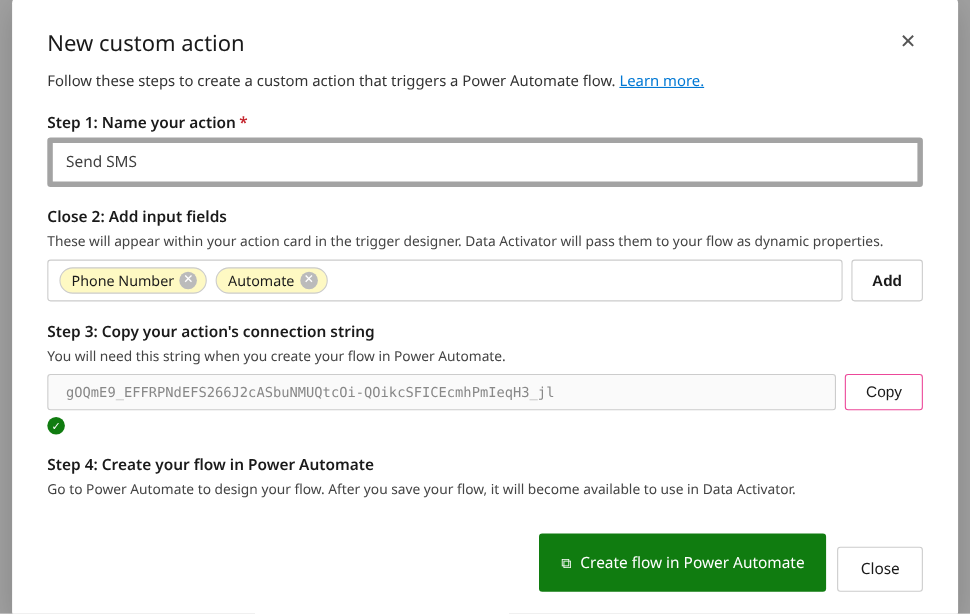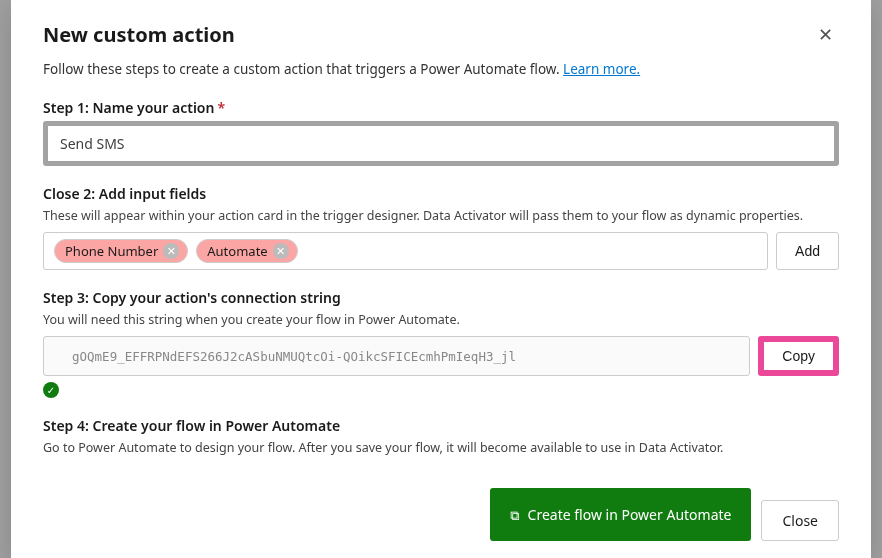--- a/index.html
+++ b/index.html
@@ -40,21 +40,21 @@
 
     .modal-header {
       display: flex;
       align-items: center;
       justify-content: space-between;
       margin-bottom: 12px;
     }
 
     .modal-title {
       font-size: 20px;
-      font-weight: 700;
+      font-weight: 400;
       color: #1a1a1a;
     }
 
     .close-btn {
       background: none;
       border: none;
       cursor: pointer;
       font-size: 18px;
       color: #555;
       padding: 2px 6px;
@@ -119,21 +119,21 @@
       display: flex;
       align-items: center;
       gap: 8px;
       flex-wrap: wrap;
       min-height: 38px;
     }
 
     .tag {
       display: flex;
       align-items: center;
-      background: #fca5a5;
+      background: #fef9c3;
       border: 1px solid #ccc;
       border-radius: 16px;
       padding: 2px 8px 2px 10px;
       font-size: 13px;
       color: #1a1a1a;
       gap: 5px;
     }
 
     .tag-remove {
       background: none;
@@ -156,43 +156,44 @@
 
     .add-btn {
       background: #fff;
       border: 1px solid #ccc;
       border-radius: 3px;
       padding: 6px 18px;
       font-size: 14px;
       cursor: pointer;
       color: #1a1a1a;
       white-space: nowrap;
+      font-weight: bold;
     }
 
     .copy-input-row {
       display: flex;
       gap: 8px;
       align-items: stretch;
     }
 
     .copy-input {
       flex: 1;
       border: 1px solid #ccc;
       border-radius: 3px;
-      padding: 8px 28px;
+      padding: 8px 16px;
       font-size: 12.5px;
       color: #888;
       background: #fafafa;
       font-family: 'Consolas', monospace;
       outline: none;
     }
 
     .copy-btn {
       background: #fff;
-      border: 6px solid #ec4899;
+      border: 1px solid #ec4899;
       border-radius: 3px;
       padding: 6px 18px;
       font-size: 14px;
       cursor: pointer;
       color: #1a1a1a;
       white-space: nowrap;
     }
 
     .success-msg {
       display: flex;

